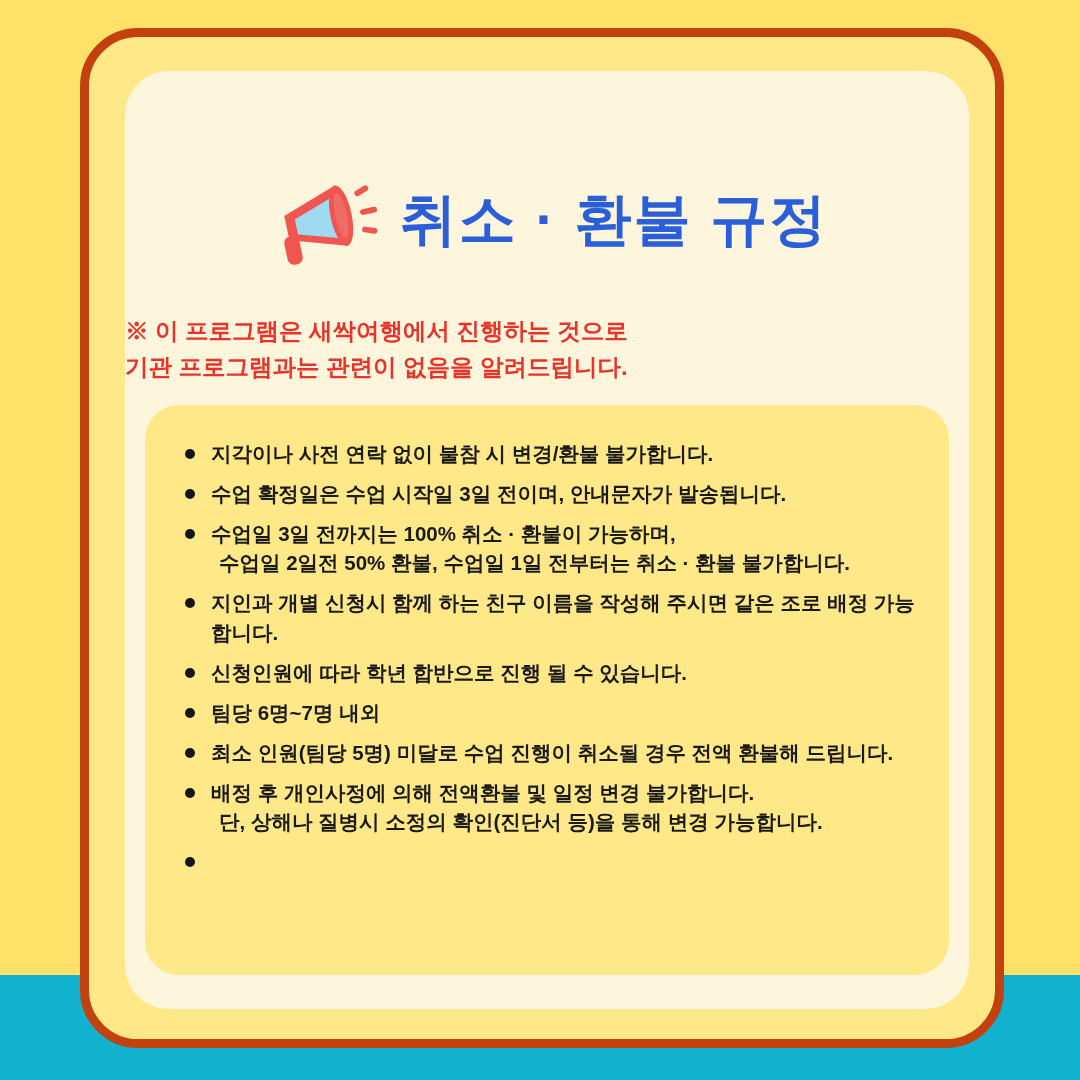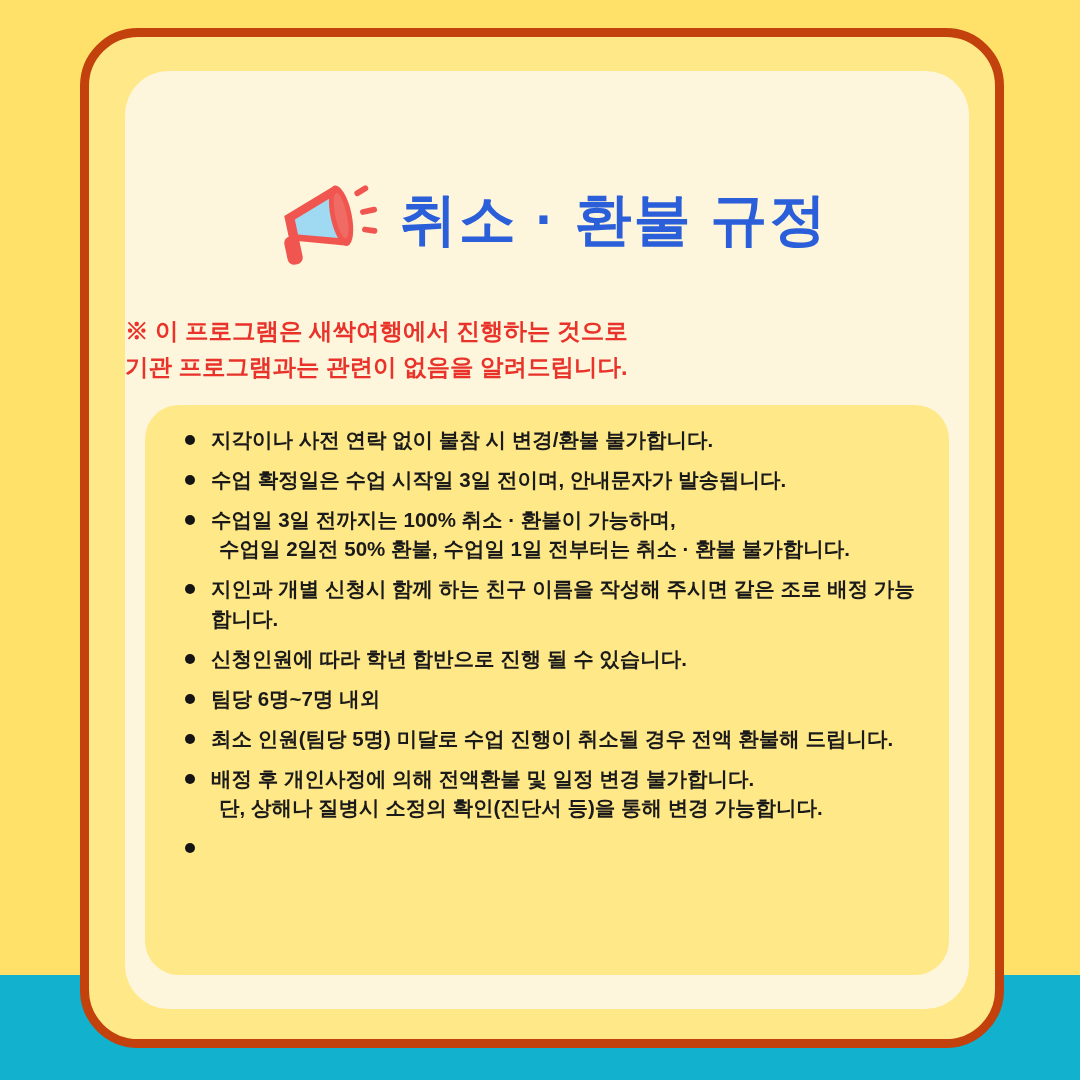--- a/index.html
+++ b/index.html
@@ -102,21 +102,21 @@
   
   .rules-box {
     position: absolute;
     left: 20px;
     top: 334px;
     width: 804px;
     height: 570px;
     background: #ffe887;
     border-radius: 34px;
     box-sizing: border-box;
-    padding: 20px 26px 20px 26px;
+    padding: 34px 26px 20px 26px;
   }
 
   .rule {
     position: relative;
     padding-left: 40px;
     margin-bottom: 11px;
     color: #1a1a1a;
     font-size: 20.5px;
     font-weight: bold;
     line-height: 1.42;

